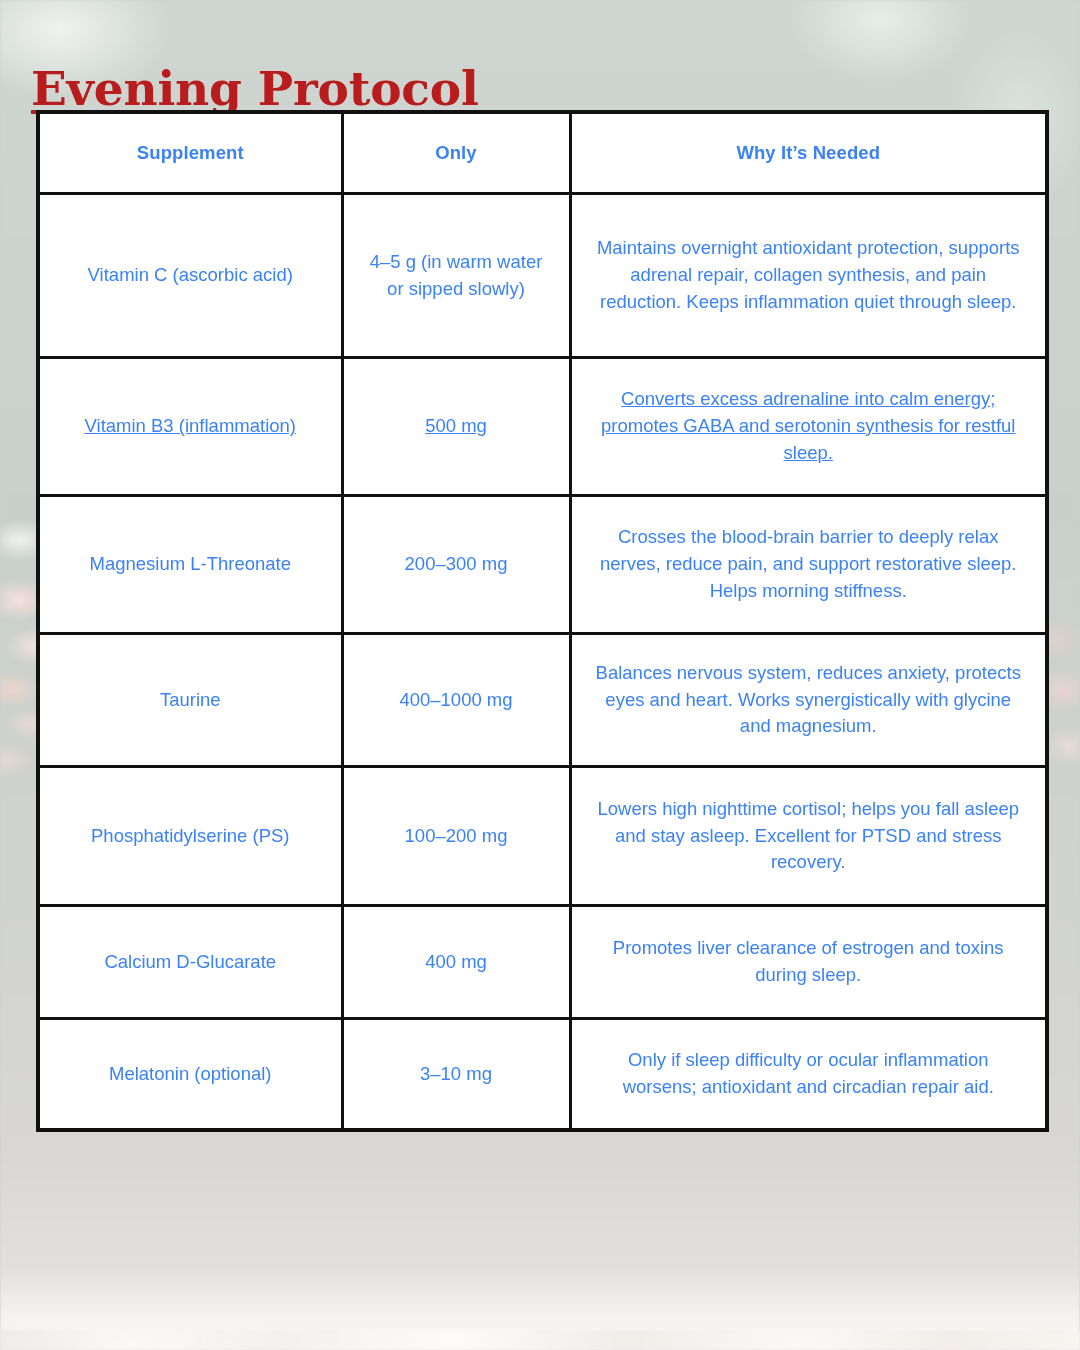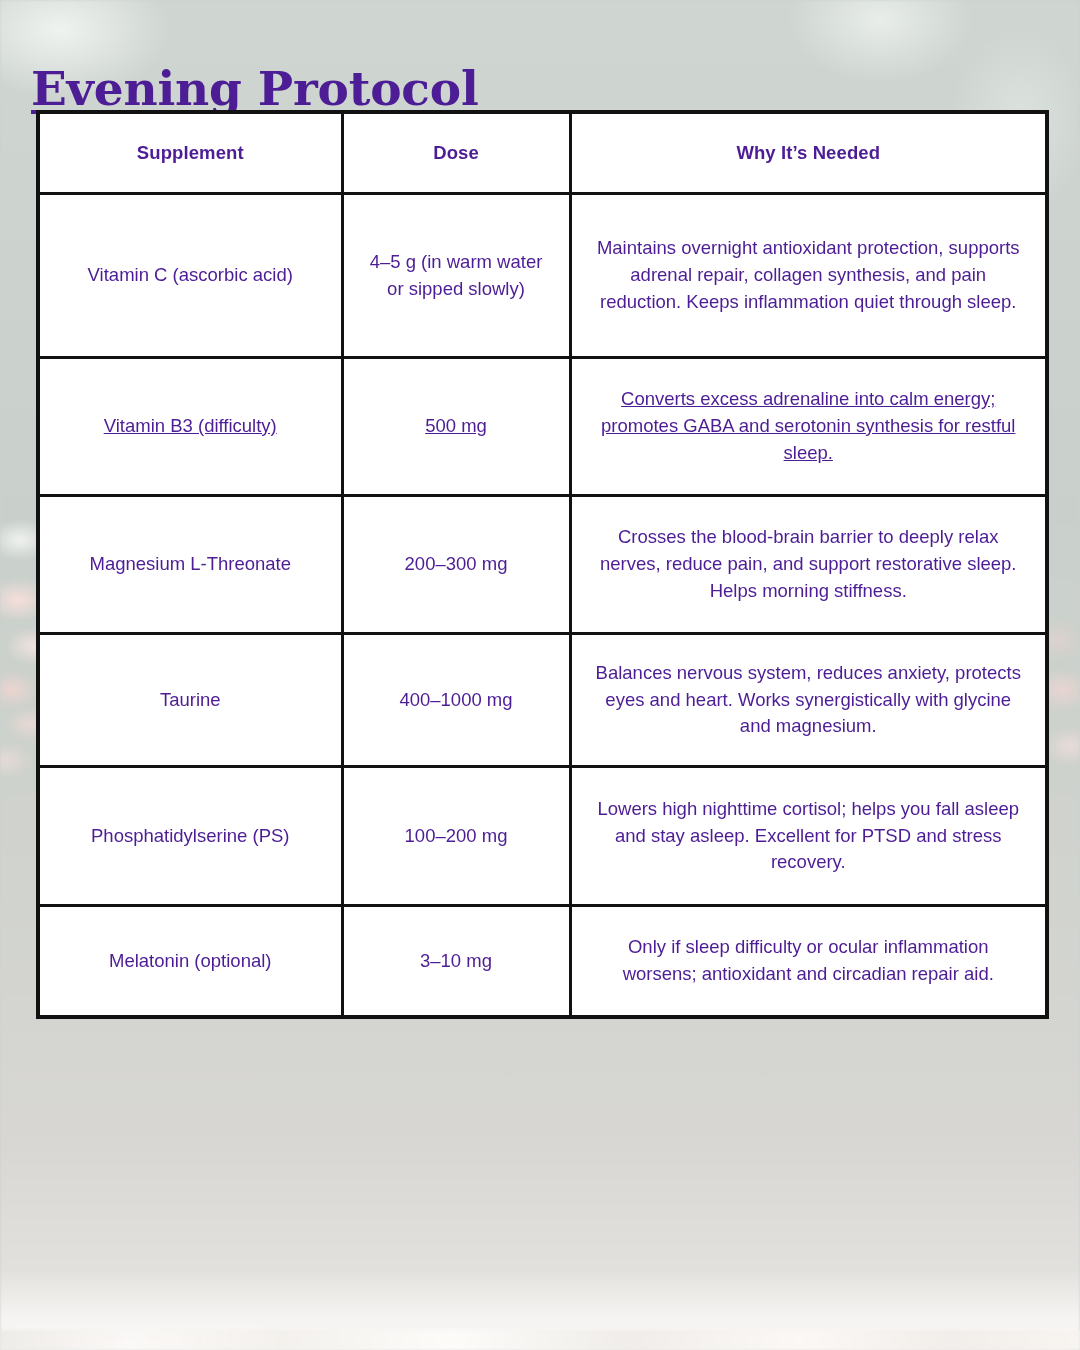--- a/index.html
+++ b/index.html
@@ -73,21 +73,21 @@
 
   #page-title {
     position: absolute;
     left: 31px;
     top: 34px;
     font-family: "DejaVu Serif", "Liberation Serif", serif;
     font-weight: 700;
     font-size: 47px;
     line-height: 1.0;
     letter-spacing: -0.2px;
-    color: #4c1d95;
+    color: #b91c1c;
     text-decoration: underline;
     text-decoration-thickness: 4px;
     text-underline-offset: 5px;
     white-space: nowrap;
   }
 
   #protocol-table {
     position: absolute;
     left: 36px;
     top: 110px;
@@ -99,21 +99,21 @@
   }
   #protocol-table col.c-supplement { width: 304px; }
   #protocol-table col.c-dose       { width: 228px; }
   #protocol-table col.c-why        { width: 477px; }
 
   #protocol-table th,
   #protocol-table td {
     border: 3px solid #111111;
     text-align: center;
     vertical-align: middle;
-    color: #4c1d95;
+    color: #3b82f6;
     padding: 6px 14px;
   }
 
   #protocol-table thead th {
     height: 66px;
     font-size: 18.5px;
     font-weight: 700;
     letter-spacing: .1px;
   }
 
@@ -149,50 +149,55 @@
 
   <table id="protocol-table">
     <colgroup>
       <col class="c-supplement">
       <col class="c-dose">
       <col class="c-why">
     </colgroup>
     <thead>
       <tr>
         <th>Supplement</th>
-        <th>Dose</th>
+        <th>Only</th>
         <th>Why It’s Needed</th>
       </tr>
     </thead>
     <tbody id="table-body">
         <tr data-row="0">
           <td class="cell-supplement">Vitamin C (ascorbic acid)</td>
           <td class="cell-dose">4–5 g (in warm water or sipped slowly)</td>
           <td class="cell-why">Maintains overnight antioxidant protection, supports adrenal repair, collagen synthesis, and pain reduction. Keeps inflammation quiet through sleep.</td>
         </tr>
         <tr data-row="1">
-          <td class="cell-supplement">Vitamin B3 (difficulty)</td>
+          <td class="cell-supplement">Vitamin B3 (inflammation)</td>
           <td class="cell-dose">500 mg</td>
           <td class="cell-why">Converts excess adrenaline into calm energy; promotes GABA and serotonin synthesis for restful sleep.</td>
         </tr>
         <tr data-row="2">
           <td class="cell-supplement">Magnesium L-Threonate</td>
           <td class="cell-dose">200–300 mg</td>
           <td class="cell-why">Crosses the blood-brain barrier to deeply relax nerves, reduce pain, and support restorative sleep. Helps morning stiffness.</td>
         </tr>
         <tr data-row="4">
           <td class="cell-supplement">Taurine</td>
           <td class="cell-dose">400–1000 mg</td>
           <td class="cell-why">Balances nervous system, reduces anxiety, protects eyes and heart. Works synergistically with glycine and magnesium.</td>
         </tr>
         <tr data-row="5">
           <td class="cell-supplement">Phosphatidylserine (PS)</td>
           <td class="cell-dose">100–200 mg</td>
           <td class="cell-why">Lowers high nighttime cortisol; helps you fall asleep and stay asleep. Excellent for PTSD and stress recovery.</td>
         </tr>
+        <tr data-row="7">
+          <td class="cell-supplement">Calcium D-Glucarate</td>
+          <td class="cell-dose">400 mg</td>
+          <td class="cell-why">Promotes liver clearance of estrogen and toxins during sleep.</td>
+        </tr>
         <tr data-row="8">
           <td class="cell-supplement">Melatonin (optional)</td>
           <td class="cell-dose">3–10 mg</td>
           <td class="cell-why">Only if sleep difficulty or ocular inflammation worsens; antioxidant and circadian repair aid.</td>
         </tr>
       </tbody>
   </table>
 
 </div>
 

